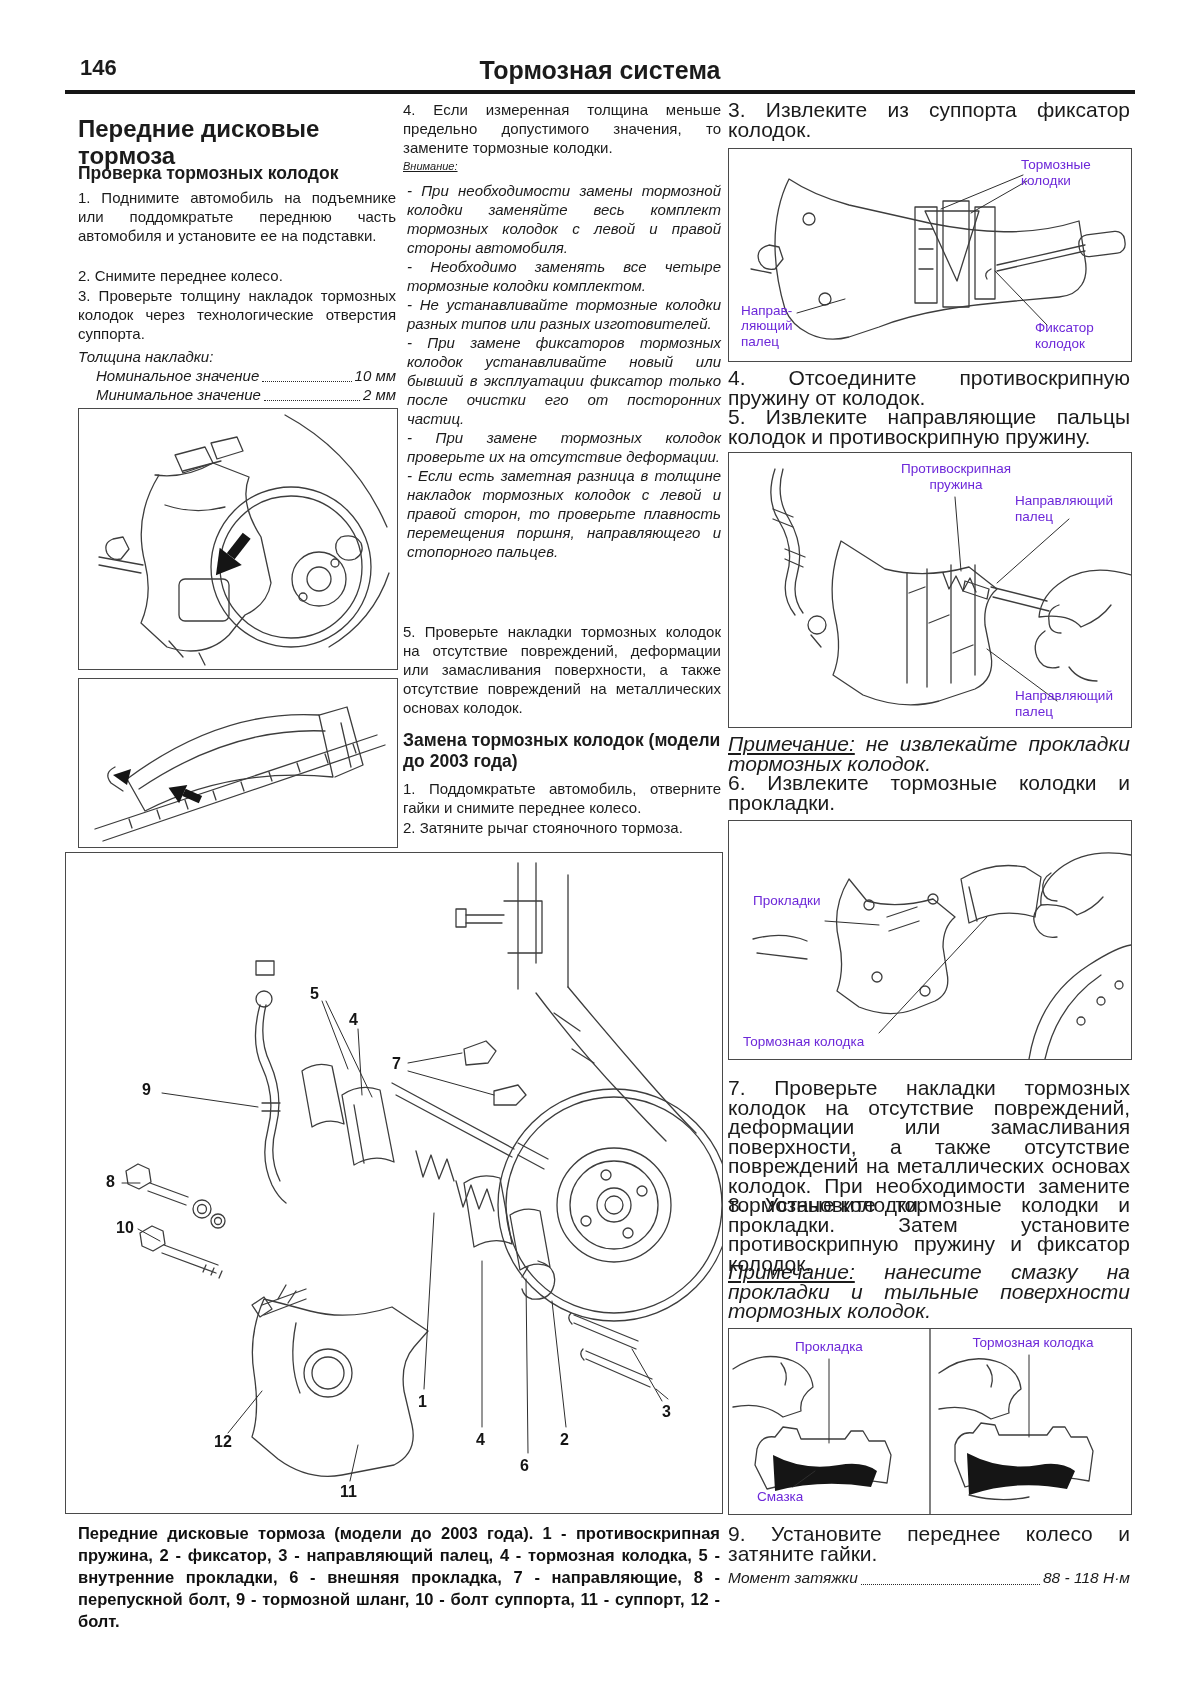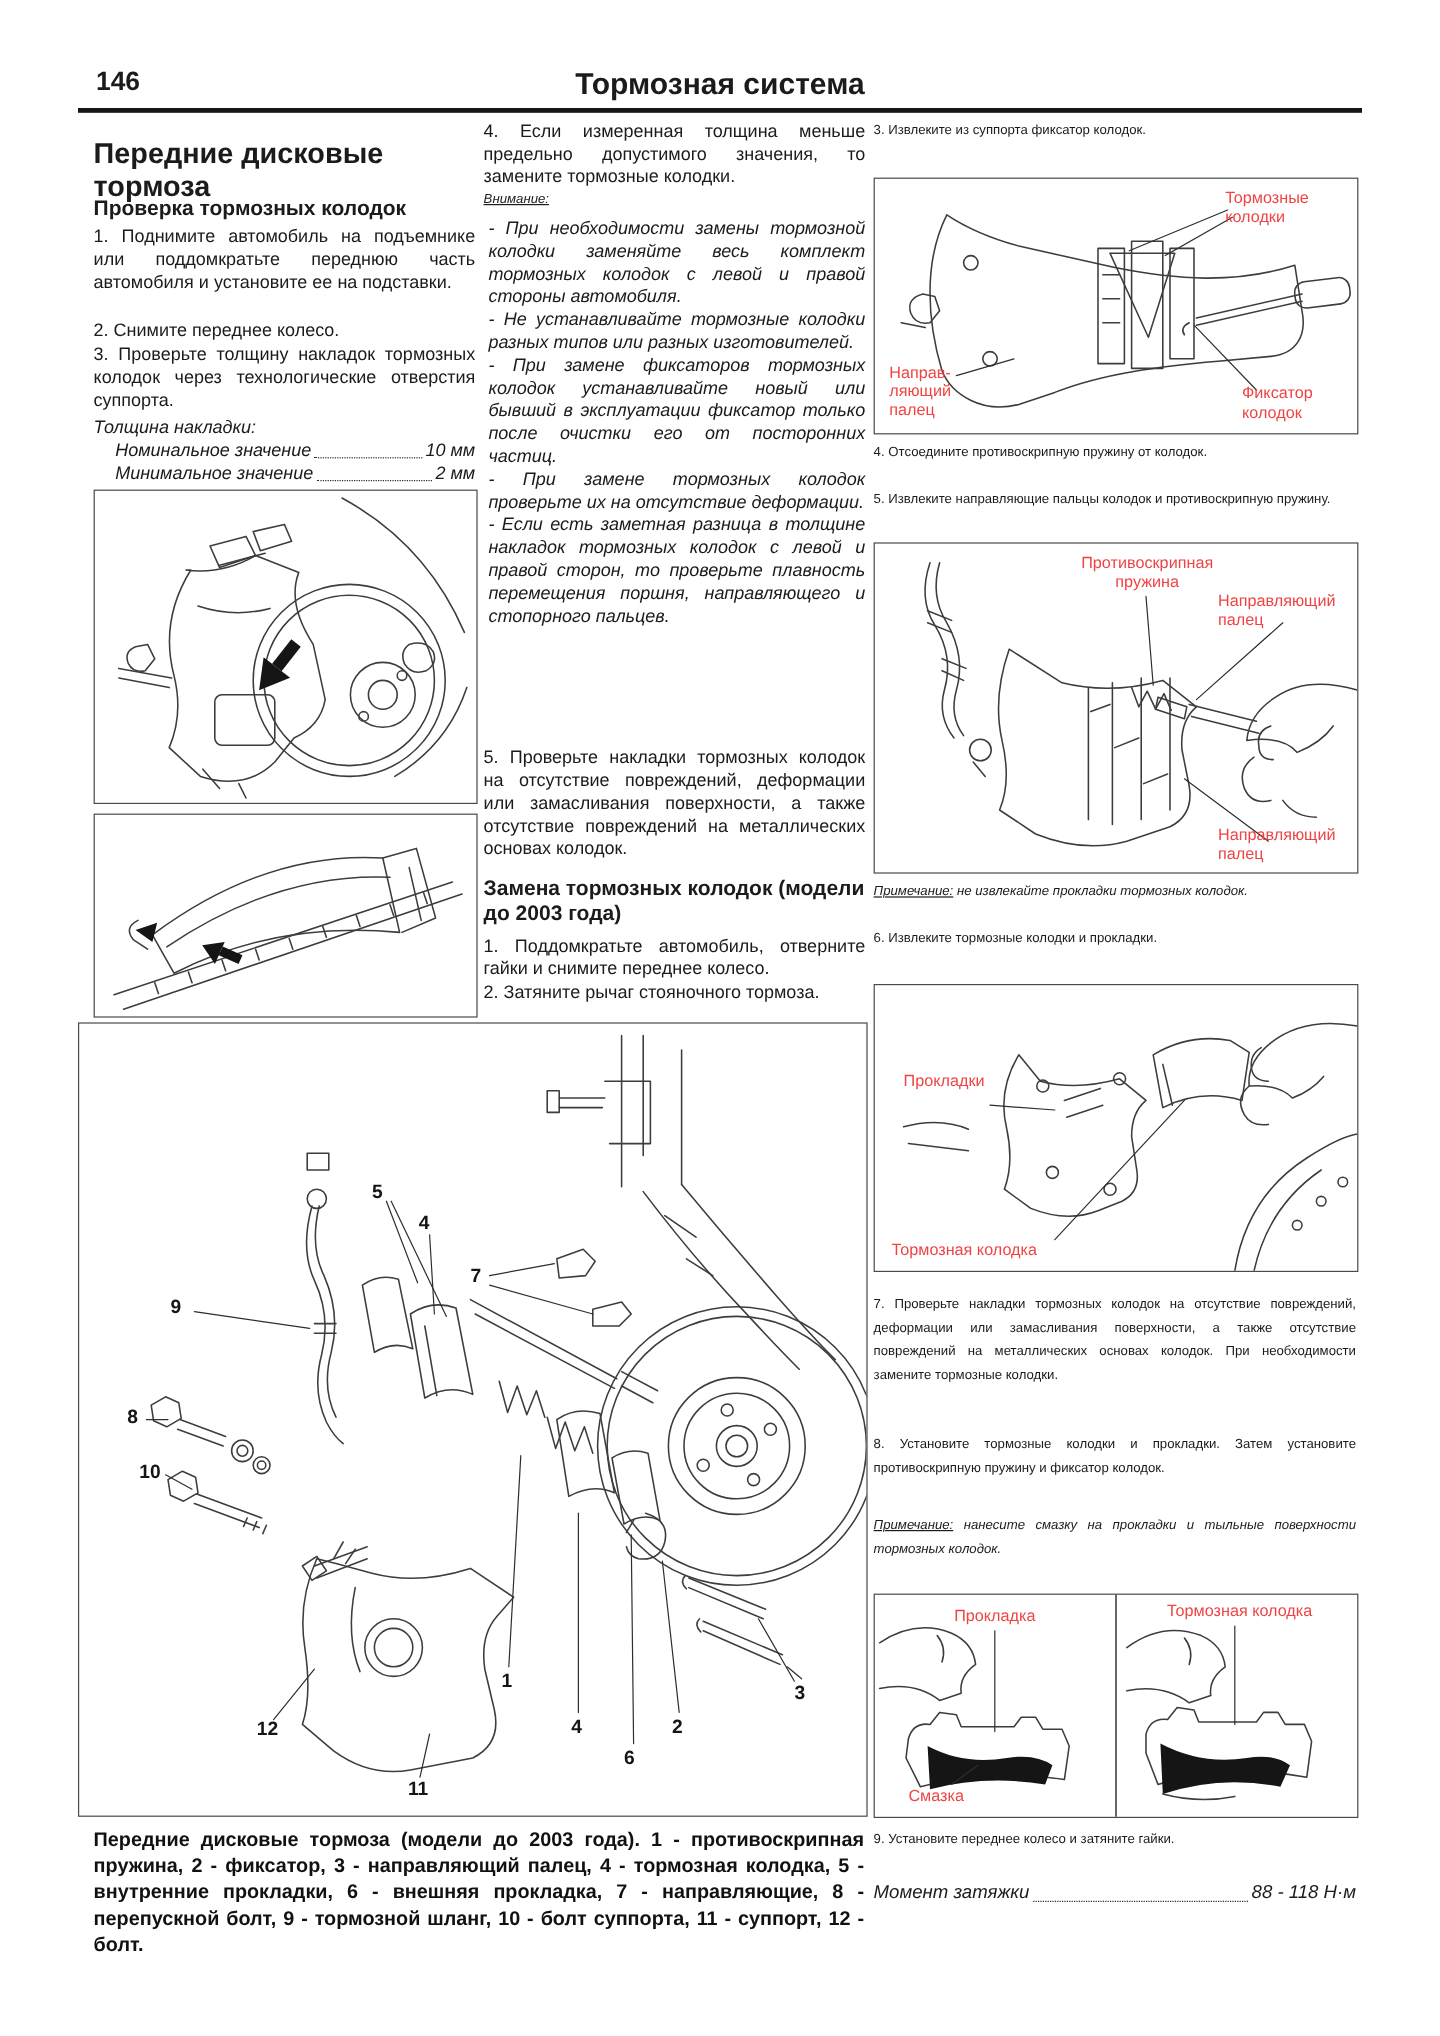--- a/index.html
+++ b/index.html
@@ -1,29 +1,29 @@
 <!DOCTYPE html>
 <html lang="ru"><head>
 <meta charset="utf-8">
 <style>
   html,body{margin:0;padding:0;background:#e8e8e8;}
   .page{position:relative;width:1200px;height:1697px;background:#ffffff;
         font-family:"Liberation Sans",sans-serif;color:#1b1b1b;overflow:hidden;margin:0 auto;}
   .abs{position:absolute;}
   .body-text{font-size:15px;line-height:19px;text-align:justify;}
-  .body-text-r{font-size:11px;line-height:19.5px;text-align:justify;}
+  .body-text-r{font-size:21px;line-height:19.5px;text-align:justify;}
   .it{font-style:italic;}
   .und{text-decoration:underline;}
   .pagenum{font-size:22px;font-weight:700;}
   .htitle{font-size:25px;font-weight:700;text-align:center;display:block;}
   .h1{font-size:24px;line-height:27px;font-weight:700;}
   .h2{font-size:17.5px;line-height:21px;font-weight:700;}
   .rule{background:#161616;}
   .figbox{border:1.6px solid #4a4a4a;background:#fff;}
-  .figlabel{position:absolute;font-size:13.5px;line-height:15.5px;color:#ef4444;}
+  .figlabel{position:absolute;font-size:13.5px;line-height:15.5px;color:#6d28d9;}
   .callout{position:absolute;font-weight:700;font-size:16px;color:#151515;}
   .spec-rows{padding-left:18px;}
   .lead-row{display:flex;align-items:flex-end;}
   .lead-dots{flex:1;border-bottom:1.7px dotted #2a2a2a;margin:0 3px 3px 3px;min-width:24px;}
   .caption{font-size:16.5px;line-height:22px;font-weight:700;text-align:justify;color:#111;}
   .att p{margin:0;padding-left:4px;}
   svg.art{position:absolute;left:0;top:0;}
   svg.art path,svg.art line,svg.art circle,svg.art rect,svg.art polyline,svg.art ellipse,svg.art polygon{
     fill:none;stroke:#3d3d3d;stroke-width:1.3;stroke-linecap:round;stroke-linejoin:round;}
   svg.art .fill{fill:#151515;stroke:none;}
@@ -103,20 +103,21 @@
         <rect class="fill" x="104" y="110" width="18" height="8"></rect>
         <polygon class="fill" points="104,106 104,126 88,116"></polygon>
       </g>
     </svg>
   </div>
 
   <div class="abs body-text" style="left:403px;top:100px;width:318px;">4. Если измеренная толщина меньше предельно допустимого значения, то замените тормозные колодки.</div>
   <div class="abs it und" style="left:403px;top:160px;width:318px;font-size:11px;">Внимание:</div>
   <div class="abs it att" style="left:403px;top:181px;width:318px;font-size:15px;line-height:19px;text-align:justify;">
     <p>- При необходимости замены тормозной колодки заменяйте весь комплект тормозных колодок с левой и правой стороны автомобиля.</p>
+    <p>- Необходимо заменять все четыре тормозные колодки комплектом.</p>
     <p>- Не устанавливайте тормозные колодки разных типов или разных изготовителей.</p>
     <p>- При замене фиксаторов тормозных колодок устанавливайте новый или бывший в эксплуатации фиксатор только после очистки его от посторонних частиц.</p>
     <p>- При замене тормозных колодок проверьте их на отсутствие деформации.</p>
     <p>- Если есть заметная разница в толщине накладок тормозных колодок с левой и правой сторон, то проверьте плавность перемещения поршня, направляющего и стопорного пальцев.</p>
   </div>
   <div class="abs body-text" style="left:403px;top:622px;width:318px;">5. Проверьте накладки тормозных колодок на отсутствие повреждений, деформации или замасливания поверхности, а также отсутствие повреждений на металлических основах колодок.</div>
   <div class="abs h2" style="left:403px;top:730px;width:318px;">Замена тормозных колодок (модели до 2003 года)</div>
   <div class="abs body-text" style="left:403px;top:779px;width:318px;">1. Поддомкратьте автомобиль, отверните гайки и снимите переднее колесо.</div>
   <div class="abs body-text" style="left:403px;top:818px;width:318px;">2. Затяните рычаг стояночного тормоза.</div>
 

